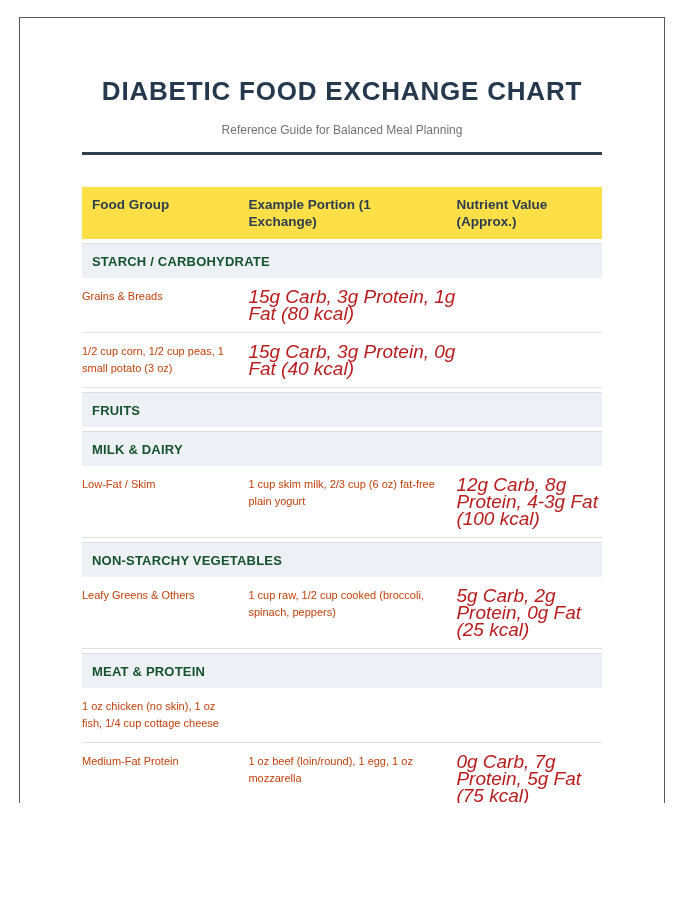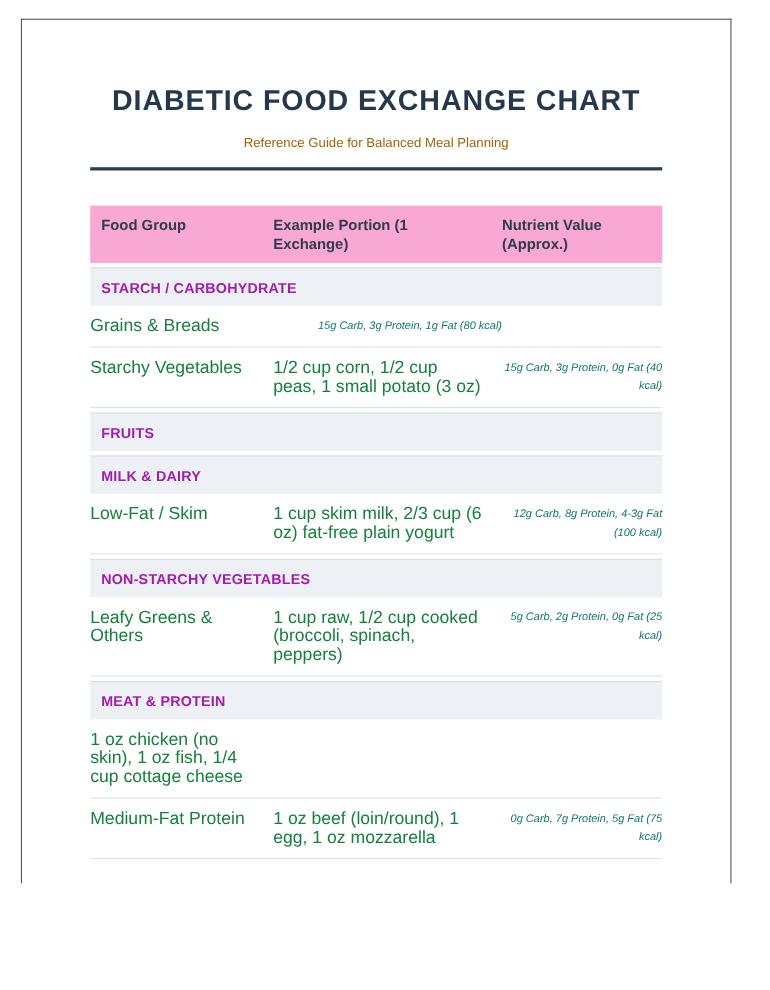--- a/index.html
+++ b/index.html
@@ -20,78 +20,77 @@
     text-align: center;
     font-size: 26px;
     font-weight: bold;
     letter-spacing: 0.8px;
     color: #25384e;
     line-height: 30px;
   }
   .doc-subtitle {
     text-align: center;
     font-size: 12px;
-    color: #a16207;
+    color: #737373;
     margin-top: 16px;
     line-height: 17px;
   }
   .title-divider {
     border: none;
     height: 3px;
     background: #2f3e4f;
     margin-top: 13px;
   }
 
   .table { margin-top: 32px; }
 
   .row {
     display: grid;
     grid-template-columns: 32% 40% 28%;
   }
 
   .thead {
-    background: #f9a8d4;
+    background: #fde047;
     margin-bottom: 4px;
   }
   .thead .cell {
     font-weight: bold;
     color: #2d3c4e;
     font-size: 13.5px;
     line-height: 17px;
     padding: 9px 18px 9px 0;
   }
   .cell.c1 { padding-left: 10px; }
 
   .section-band {
     background: #edf0f4;
     border-top: 1px solid #dadfe4;
     margin-top: 4px;
     padding: 9px 10px 8px 10px;
     font-weight: bold;
     font-size: 13px;
     letter-spacing: 0.2px;
-    color: #a21caf;
+    color: #14532d;
     line-height: 17px;
   }
 
   .data-row {
     border-bottom: 1px solid #dee2e7;
   }
   .data-row .cell {
-    font-size: 16px;
-    color: #15803d;
+    font-size: 11px;
+    color: #c2410c;
     line-height: 17px;
     padding: 10px 18px 10px 0;
   }
   .data-row .cell.nutrient {
     font-style: italic;
-    font-size: 10px;
-    color: #0f766e;
+    font-size: 19px;
+    color: #b91c1c;
     padding-right: 0;
-    text-align: right;
   }
 </style>
 </head>
 <body>
 
 <div class="page">
   <h1 class="doc-title">DIABETIC FOOD EXCHANGE CHART</h1>
   <div class="doc-subtitle">Reference Guide for Balanced Meal Planning</div>
   <hr class="title-divider">
 
@@ -101,21 +100,20 @@
       <div class="cell c2">Example Portion (1 Exchange)</div>
       <div class="cell c3">Nutrient Value (Approx.)</div>
     </div>
     <div id="table-body">
         <div class="section-band">STARCH / CARBOHYDRATE</div>
         <div class="row data-row">
     <div class="cell c1">Grains &amp; Breads</div>
     <div class="cell c3 nutrient">15g Carb, 3g Protein, 1g Fat (80 kcal)</div>
   </div>
         <div class="row data-row">
-    <div class="cell c1">Starchy Vegetables</div>
     <div class="cell c2">1/2 cup corn, 1/2 cup peas, 1 small potato (3 oz)</div>
     <div class="cell c3 nutrient">15g Carb, 3g Protein, 0g Fat (40 kcal)</div>
   </div>
         <div class="section-band">FRUITS</div>
         <div class="section-band">MILK &amp; DAIRY</div>
         <div class="row data-row">
     <div class="cell c1">Low-Fat / Skim</div>
     <div class="cell c2">1 cup skim milk, 2/3 cup (6 oz) fat-free plain yogurt</div>
     <div class="cell c3 nutrient">12g Carb, 8g Protein, 4-3g Fat (100 kcal)</div>
   </div>

